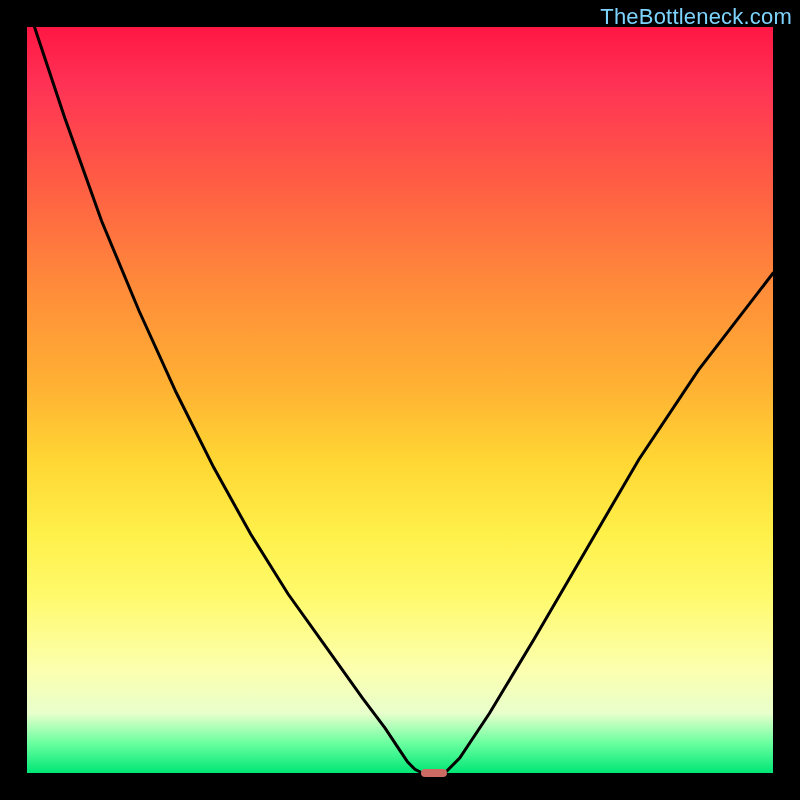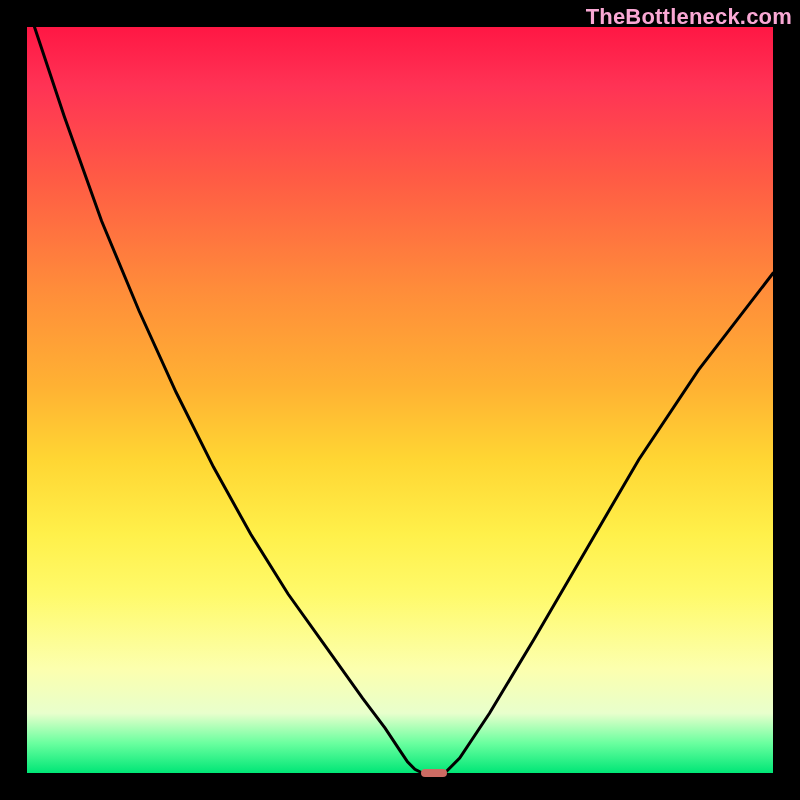--- a/index.html
+++ b/index.html
@@ -30,22 +30,22 @@
       #6aff9f 96%,
       #00e676 100%
     );
   }
   .watermark {
     position: absolute;
     top: 4px;
     right: 8px;
     font-family: Arial, Helvetica, sans-serif;
     font-size: 22px;
-    font-weight: bold;
-    color: #f9a8d4;
+    font-weight: normal;
+    color: #7dd3fc;
     letter-spacing: 0.2px;
   }
   .curve-svg {
     position: absolute;
     left: 27px;
     top: 27px;
     width: 746px;
     height: 746px;
   }
   .marker {

